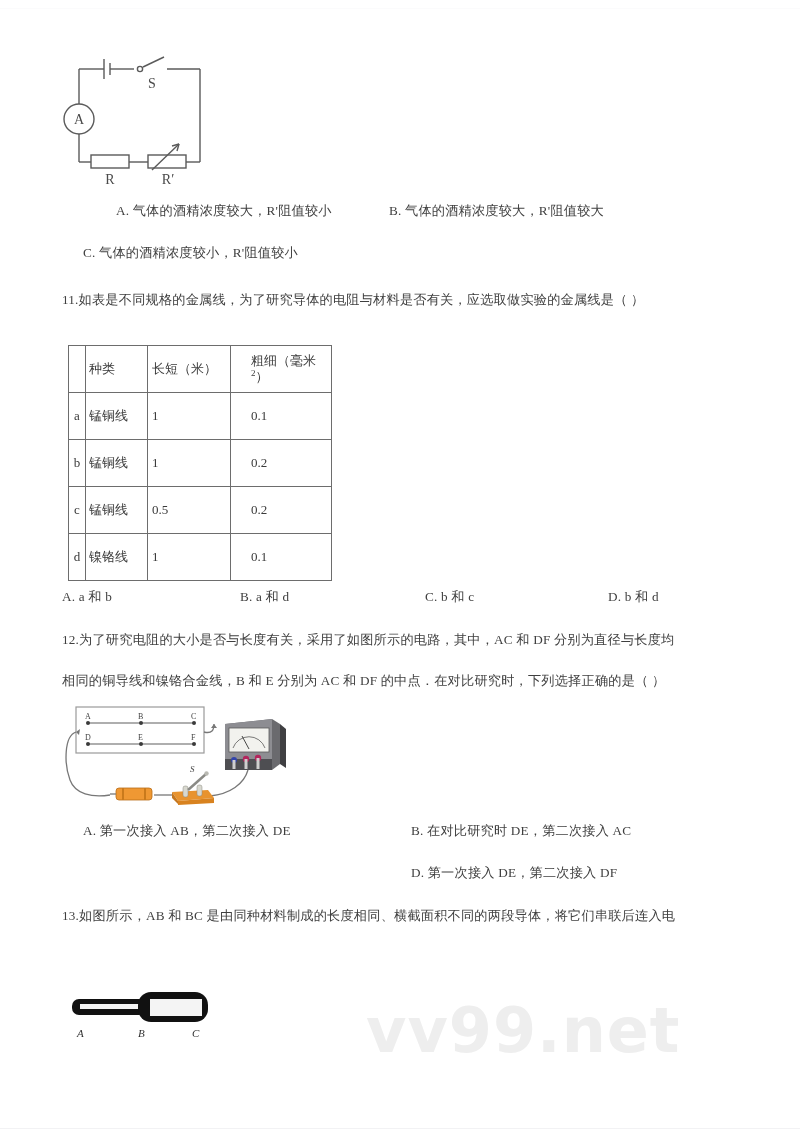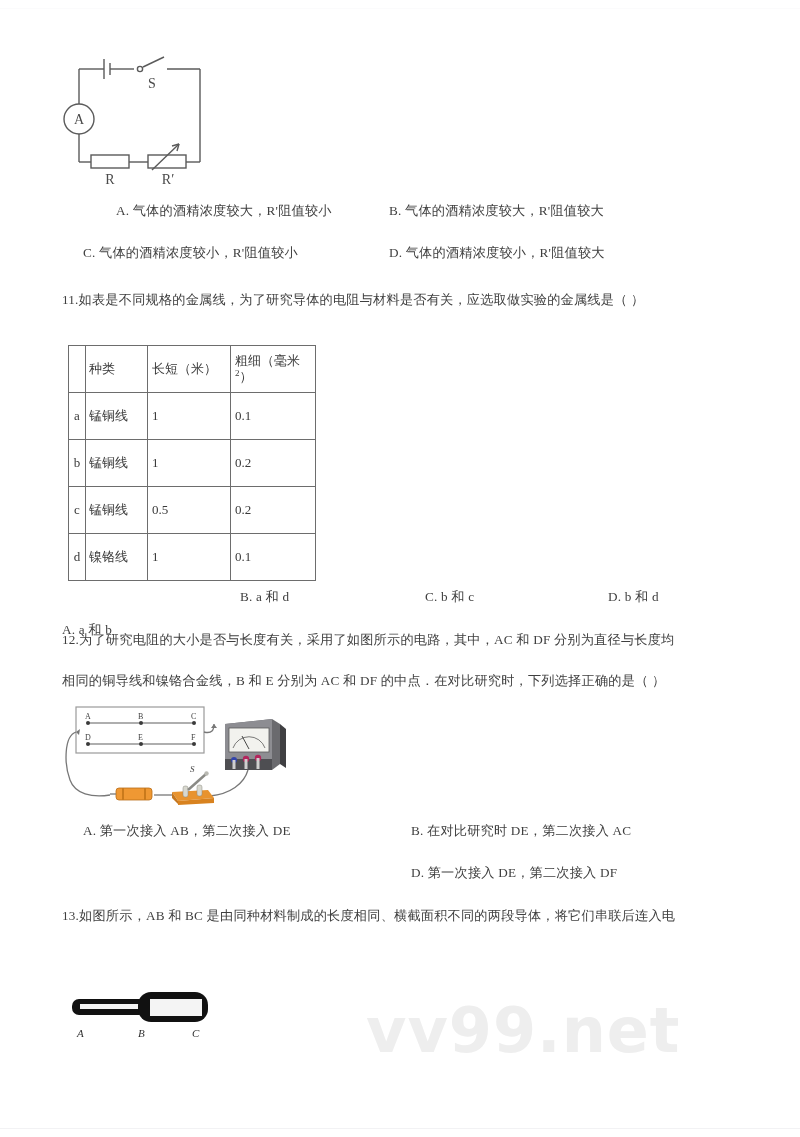--- a/index.html
+++ b/index.html
@@ -76,21 +76,21 @@
     border: 1px solid #6d6d6d;
     padding: 0;
     height: 46px;
     vertical-align: middle;
     font-size: 13px;
     line-height: 1.2;
   }
   .wire-table td.c-idx { width: 14px; text-align: center; padding: 0 1px; }
   .wire-table td.c-kind { width: 58px; padding-left: 3px; }
   .wire-table td.c-len  { width: 78px; padding-left: 4px; }
-  .wire-table td.c-thick{ width: 80px; padding-left: 4px; }
+  .wire-table td.c-thick{ width: 80px; padding-left: 20px; }
   .wire-table td.hdr { text-align: left; }
   .sup { font-size: 9px; vertical-align: super; }
 
   
   .apparatus { position: absolute; left: 62px; top: 702px; width: 232px; height: 108px; }
 
   
   .conductor { position: absolute; left: 66px; top: 985px; width: 200px; height: 60px; }
 
   svg { display: block; }
@@ -146,24 +146,20 @@
     <span>气体的酒精浓度较大，R'阻值较小</span>
   </div>
   <div class="opt" style="left:389px; top:202px;">
     <span>B.</span>
     <span>气体的酒精浓度较大，R'阻值较大</span>
   </div>
   <div class="opt" style="left:83px; top:244px;">
     <span>C.</span>
     <span>气体的酒精浓度较小，R'阻值较小</span>
   </div>
-  <div class="opt" style="left:389px; top:244px;">
-    <span>D.</span>
-    <span>气体的酒精浓度较小，R'阻值较大</span>
-  </div>
 
   <div class="qline" style="left:62px; top:290px;">11.如表是不同规格的金属线，为了研究导体的电阻与材料是否有关，应选取做实验的金属线是（      ）</div>
 
   <table class="wire-table">
     <tbody>
       <tr>
         <td class="c-idx hdr"></td>
         <td class="c-kind hdr">种类</td>
         <td class="c-len hdr">长短（米）</td>
         <td class="c-thick hdr"><span>粗细（毫米</span><span class="sup">2</span><span>）</span></td>
@@ -188,21 +184,21 @@
       </tr>
       <tr>
         <td class="c-idx">d</td>
         <td class="c-kind">镍铬线</td>
         <td class="c-len">1</td>
         <td class="c-thick">0.1</td>
       </tr>
     </tbody>
   </table>
 
-  <div class="opt" style="left:62px; top:588px;margin-top:33px;">
+  <div class="opt" style="left:62px; top:588px;">
     <span>A.</span>
     <span>a 和 b</span>
   </div>
   <div class="opt" style="left:240px; top:588px;">
     <span>B.</span>
     <span>a 和 d</span>
   </div>
   <div class="opt" style="left:425px; top:588px;">
     <span>C.</span>
     <span>b 和 c</span>

